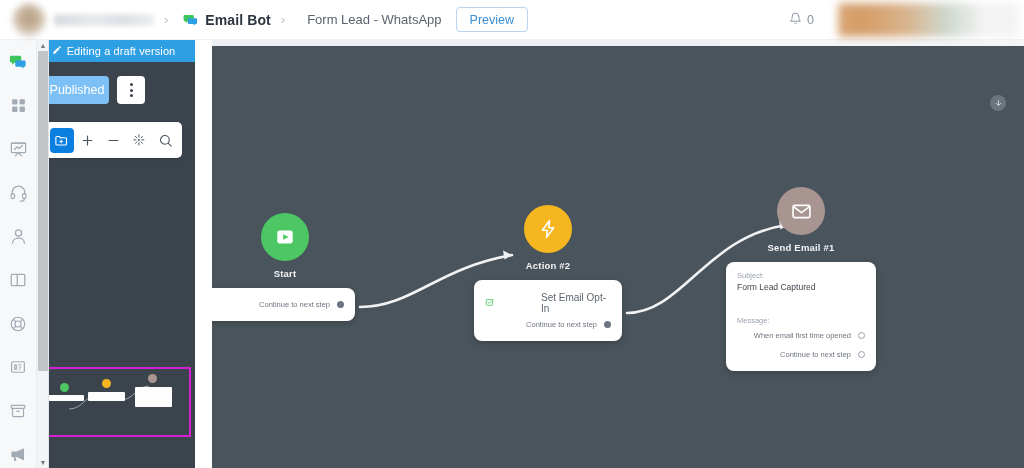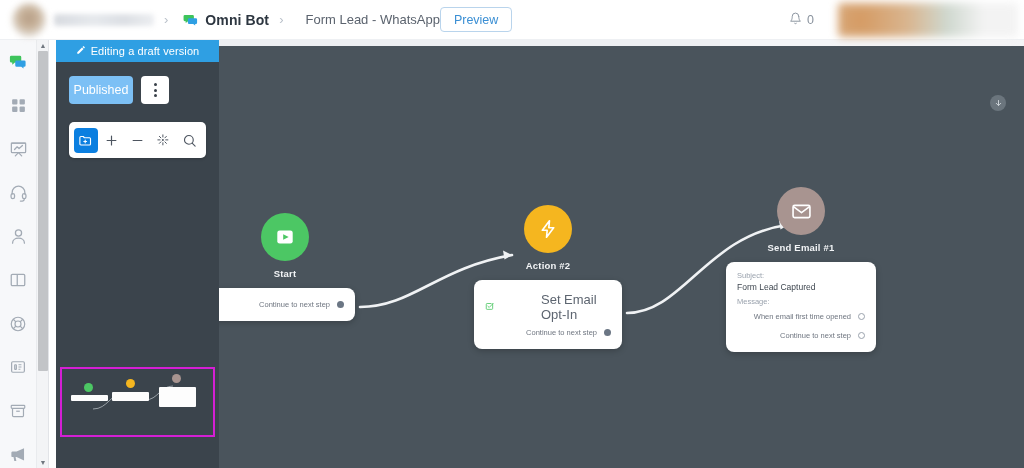--- a/index.html
+++ b/index.html
@@ -28,21 +28,21 @@
     filter: blur(2.4px);
   }
   .crumb-sep { margin: 0 10px; color: #b9c0c9; font-size: 13px; }
   .bot-icon { margin-left: 4px; display: flex; align-items: center; }
   .crumb-bot {
     font-size: 14px; font-weight: bold; color: #2d3640; margin-left: 6px;
     letter-spacing: .1px;
   }
   .crumb-flow { font-size: 13px; color: #5b636e; padding-left: 12px; }
   .preview-btn {
-    height: 25px; padding: 0 13px; border: 1px solid #b9d4ec;
+    margin-left: 14px; height: 25px; padding: 0 13px; border: 1px solid #b9d4ec;
     border-radius: 4px; background: #fff; color: #3b8fd4; font-size: 12.5px;
     display: flex; align-items: center; cursor: pointer;
   }
   .hdr-right {
     margin-left: auto; display: flex; align-items: center; height: 40px;
   }
   .bell-wrap {
     display: flex; align-items: center; gap: 5px; color: #8a939e;
     font-size: 12.5px; padding: 0 6px; cursor: pointer;
   }
@@ -78,21 +78,21 @@
   }
   .rail-scroll .arr.up { top: 0; }
   .rail-scroll .arr.dn { bottom: 0; }
   .rail-scroll .thumb {
     position: absolute; top: 11px; left: 1px; width: 10px; height: 320px;
     background: #c2c4c7; border-radius: 1px;
   }
 
   
   .panel {
-    position: absolute; top: 40px; left: 56px; width: 163px; height: 428px;
+    position: absolute; top: 40px; left: 32px; width: 163px; height: 428px;
     background: #3b444c; z-index: 15;
   }
   .draft-bar {
     height: 22px; background: #2f9fe3; color: #fff;
     display: flex; align-items: center; justify-content: center;
     gap: 5px; font-size: 11px; letter-spacing: .1px;
   }
   .panel-actions {
     display: flex; align-items: center; gap: 8px;
     padding: 14px 0 0 13px;
@@ -170,42 +170,42 @@
     background: #fff; border-radius: 8px; margin-top: 9px;
     box-shadow: 0 2px 6px rgba(0,0,0,.22); padding: 9px 11px;
   }
   .card-row {
     display: flex; align-items: center; justify-content: flex-end;
     gap: 7px; font-size: 7.5px; color: #6f7680; padding: 3px 0;
   }
   .card-row.left { justify-content: flex-start; }
   .dot-filled { width: 7px; height: 7px; border-radius: 50%; background: #6b7684; flex: none; }
   .dot-hollow { width: 7px; height: 7px; border-radius: 50%; border: 1.2px solid #9aa2ad; background:#fff; flex: none; }
-  .opt-in-txt { color: #5d6570; font-size: 13px; padding-left: 40px; }
+  .opt-in-txt { color: #5d6570; font-size: 10px; padding-left: 40px; }
   .subj-lbl { color: #9aa2ad; font-size: 7.5px; }
   .subj-val { color: #3f4750; font-size: 8.5px; margin-top: 2px; }
 </style>
 </head>
 <body>
 
 <div class="app">
 
   <div class="header">
     <div class="hdr-avatar-blur"></div>
     <div class="hdr-name-blur"></div>
 
     <span class="crumb-sep">›</span>
 
     <span class="bot-icon">
       <svg width="17" height="17" viewBox="0 0 24 24">
         <path d="M3 4.5h11a1.8 1.8 0 0 1 1.8 1.8v5.2A1.8 1.8 0 0 1 14 13.3H7.6L4.2 16V13.3H3a1.8 1.8 0 0 1-1.8-1.8V6.3A1.8 1.8 0 0 1 3 4.5z" fill="#3ec45c" transform="translate(1,1)"></path>
         <path d="M10 10.2h9.6a1.7 1.7 0 0 1 1.7 1.7v4.6a1.7 1.7 0 0 1-1.7 1.7h-1v2.3l-2.8-2.3H10a1.7 1.7 0 0 1-1.7-1.7v-4.6A1.7 1.7 0 0 1 10 10.2z" fill="#2f9fe3"></path>
       </svg>
     </span>
-    <span class="crumb-bot">Omni Bot</span>
+    <span class="crumb-bot">Email Bot</span>
 
     <span class="crumb-sep">›</span>
     <span class="crumb-flow">Form Lead - WhatsApp</span>
 
     <button class="preview-btn">Preview</button>
 
     <div class="hdr-right">
       <div class="bell-wrap">
         <span>
           <svg width="13" height="13" viewBox="0 0 24 24" fill="none" stroke="#8a939e" stroke-width="1.8" stroke-linecap="round" stroke-linejoin="round">
@@ -455,21 +455,21 @@
         <div class="node-circle" style="background:#A89490;">
           <svg width="23" height="23" viewBox="0 0 24 24" fill="none" stroke="#fff" stroke-width="1.7" stroke-linejoin="round">
             <rect x="3.2" y="5.6" width="17.6" height="12.8" rx="1.6"></rect>
             <path d="M3.6 7 12 13.2 20.4 7"></path>
           </svg>
         </div>
         <div class="node-label">Send Email #1</div>
         <div class="node-card" style="width:150px;">
           <div class="subj-lbl">Subject:</div>
           <div class="subj-val">Form Lead Captured</div>
-          <div class="subj-lbl" style="margin-top:5px;">Message:</div>
+          <div class="subj-lbl" style="margin-top:24px;">Message:</div>
           <div class="card-row" style="margin-top:3px;">
             <span>When email first time opened</span>
             <span class="dot-hollow"></span>
           </div>
           <div class="card-row" style="margin-top:4px;">
             <span>Continue to next step</span>
             <span class="dot-hollow"></span>
           </div>
         </div>
       </div>

